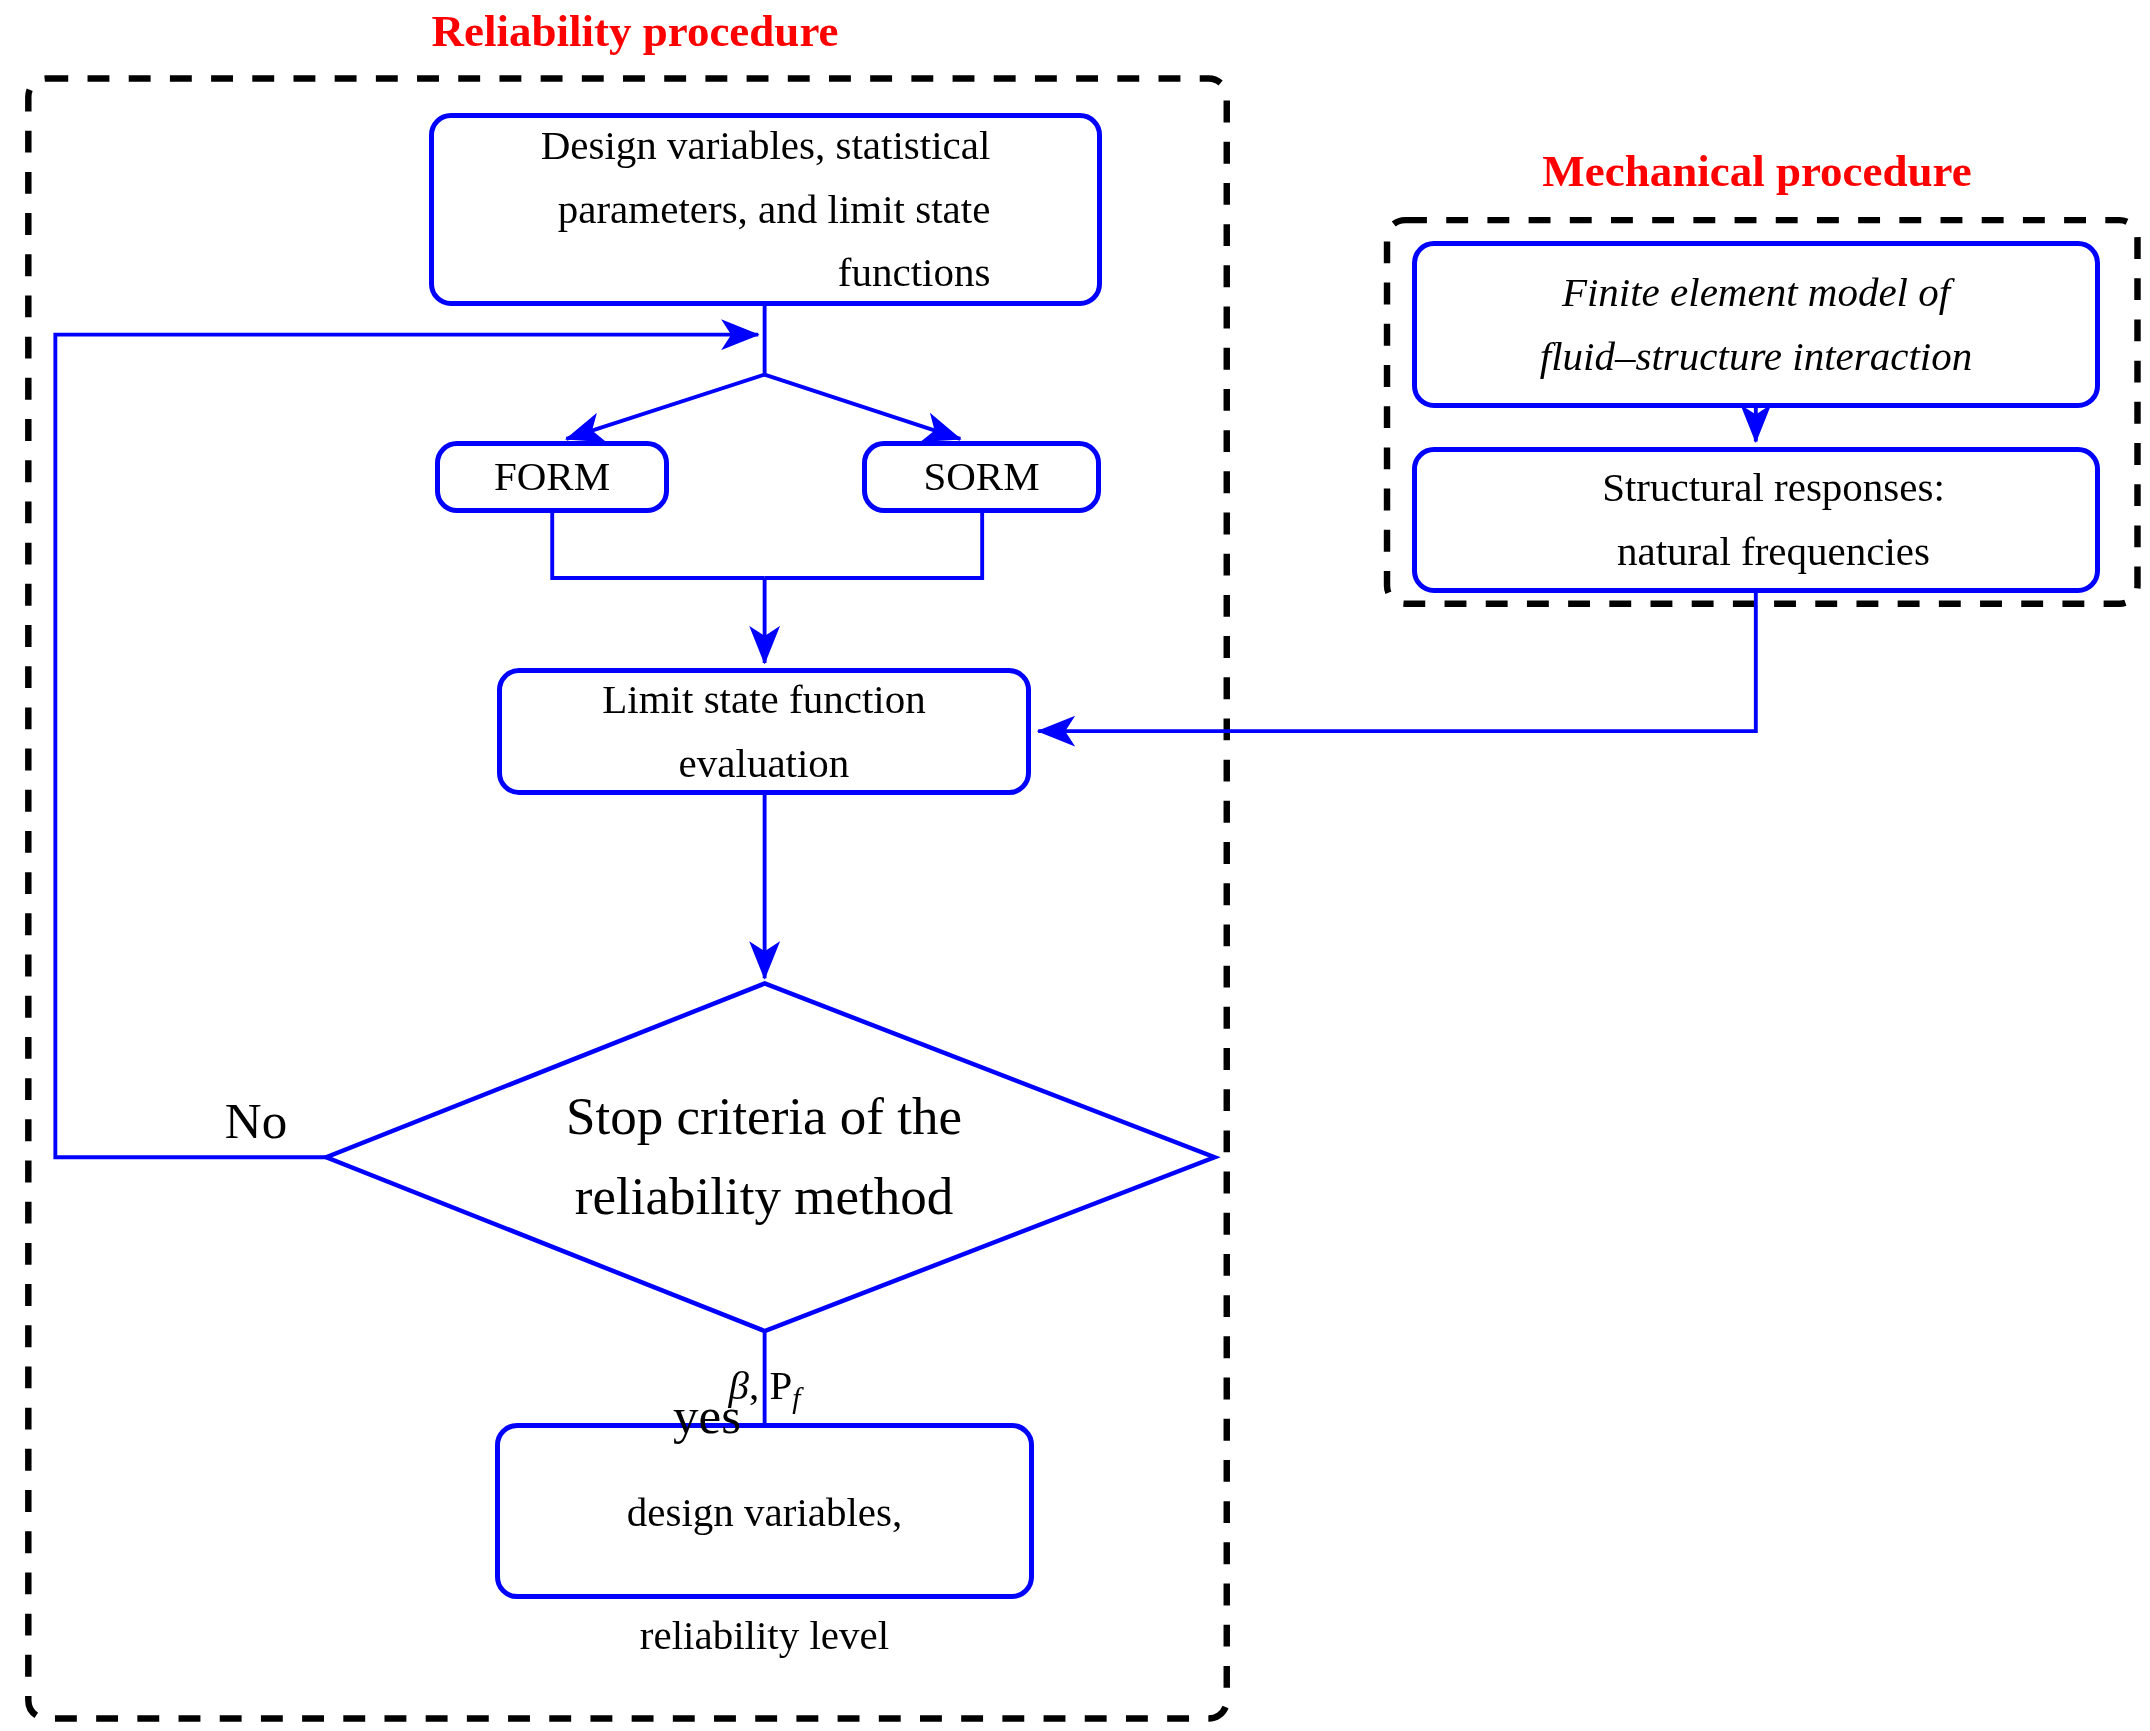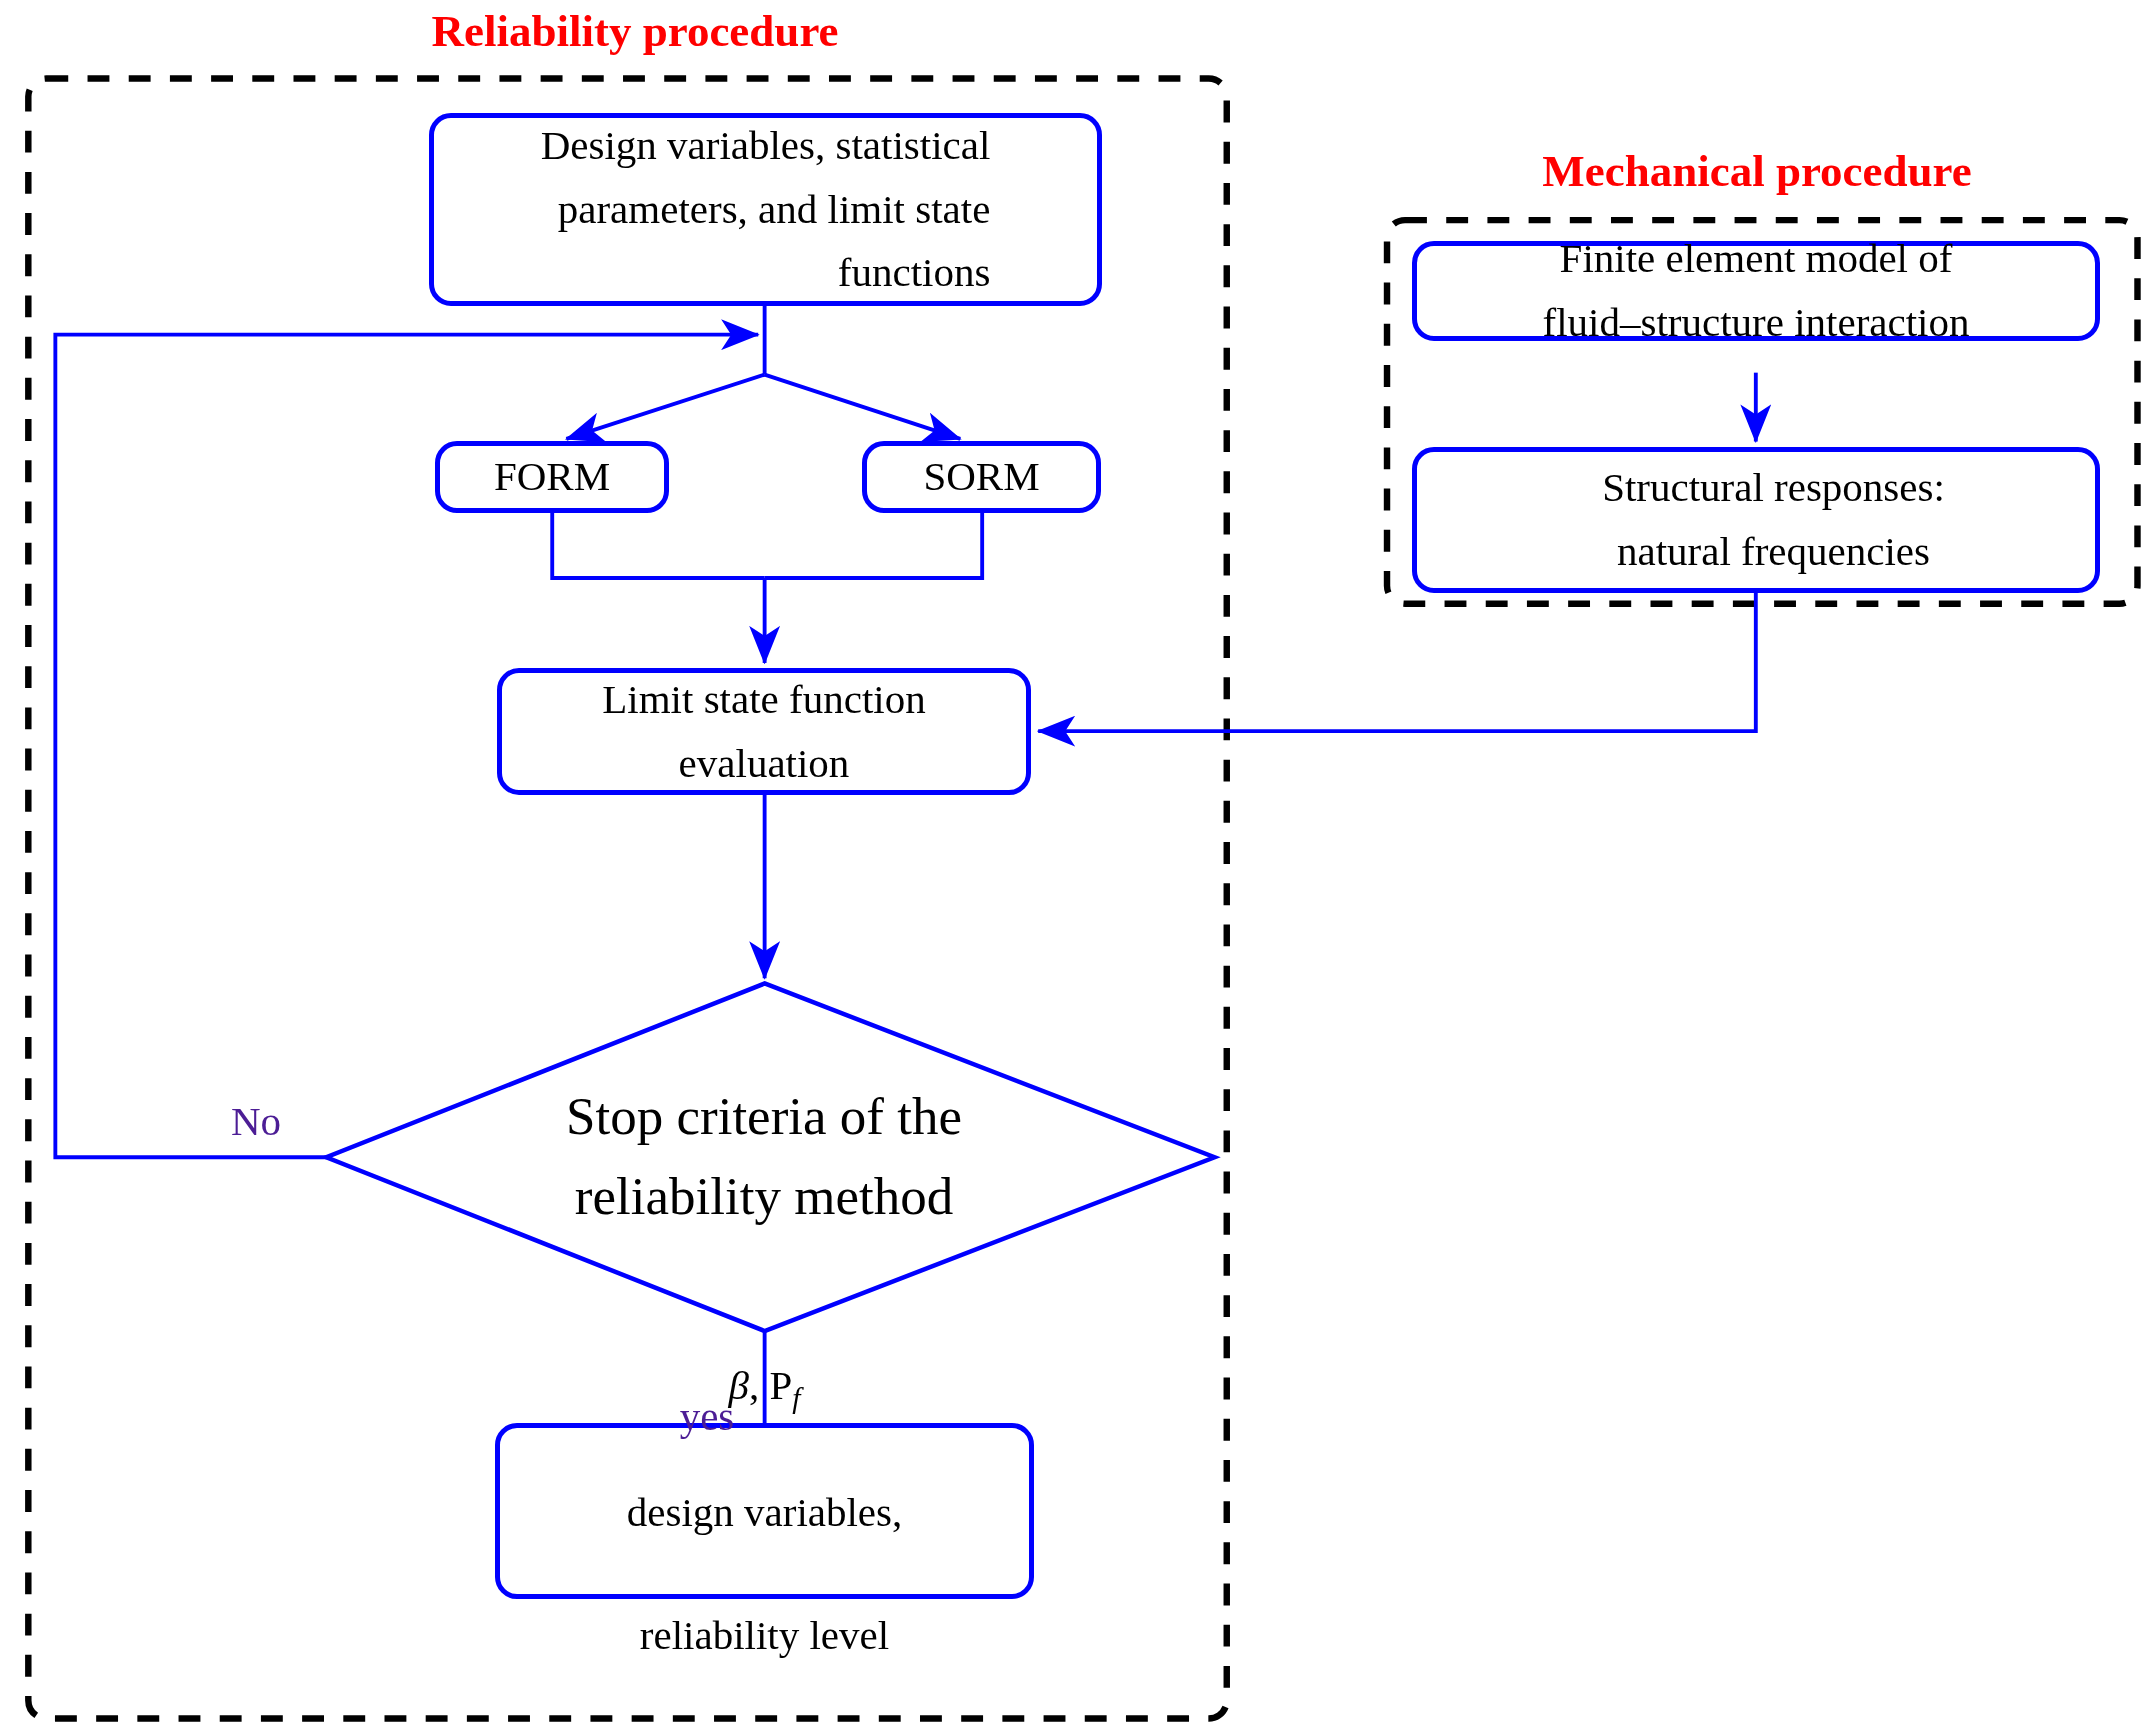--- a/index.html
+++ b/index.html
@@ -22,21 +22,21 @@
     position:absolute;display:flex;align-items:center;justify-content:center;
     text-align:center;color:#000000;font-size:53px;line-height:1.5;
     white-space:pre-line;background:transparent;
   }
   .proc-title{
     position:absolute;transform:translateX(-50%);
     color:#ff0000;font-weight:bold;font-size:45px;white-space:nowrap;
   }
   .edge-label{
     position:absolute;transform:translate(-50%,-50%);
-    color:#4c1d95;font-size:41px;white-space:nowrap;
+    color:#000000;font-size:51px;white-space:nowrap;
   }
   .result-lines{line-height:1.5;}
   .beta{font-style:italic;}
   .sub-f{font-style:italic;font-size:0.72em;vertical-align:-0.3em;}
 </style>
 </head>
 <body>
 
 <div class="canvas">
 
@@ -86,20 +86,20 @@
     <div class="result-lines">
       <div><span class="beta">β</span><span>, P</span><sub class="sub-f">f</sub></div>
       <div>design variables,</div>
       <div>reliability level</div>
     </div>
   </div>
 
   <div class="edge-label" style="left:256px;top:1121px;">No</div>
   <div class="edge-label" style="left:707px;top:1416px;">yes</div>
 
-  <div class="node" style="left:1412px;top:241px;width:688px;height:100px;">Finite element model of
+  <div class="node" style="left:1412px;top:241px;width:688px;height:167px;font-style:italic;">Finite element model of
 fluid–structure interaction</div>
 
   <div class="node" style="left:1412px;top:447px;width:688px;height:146px;padding-left:35px;">Structural responses:
 natural frequencies</div>
 
 </div>
 
 
 </body></html>

